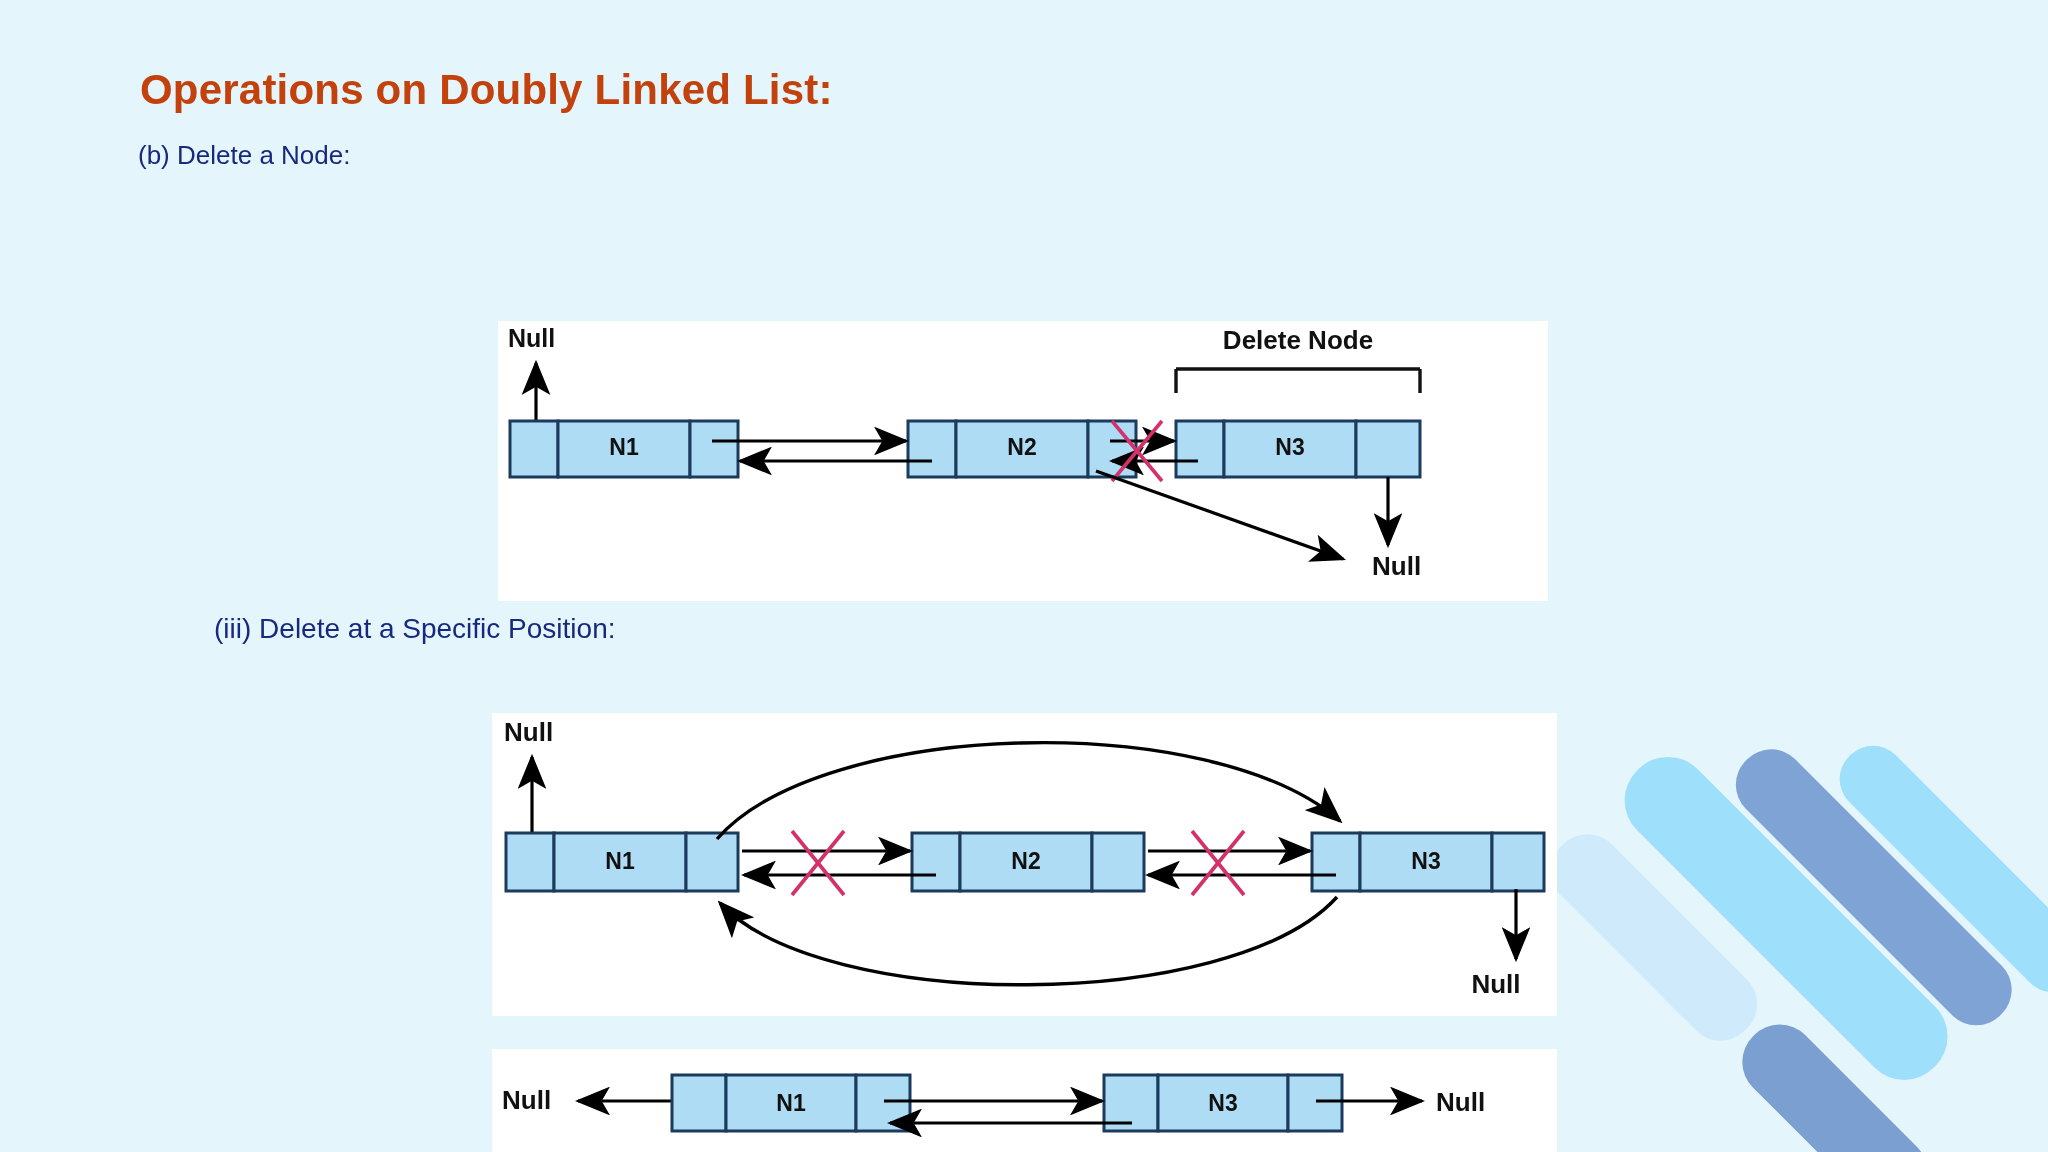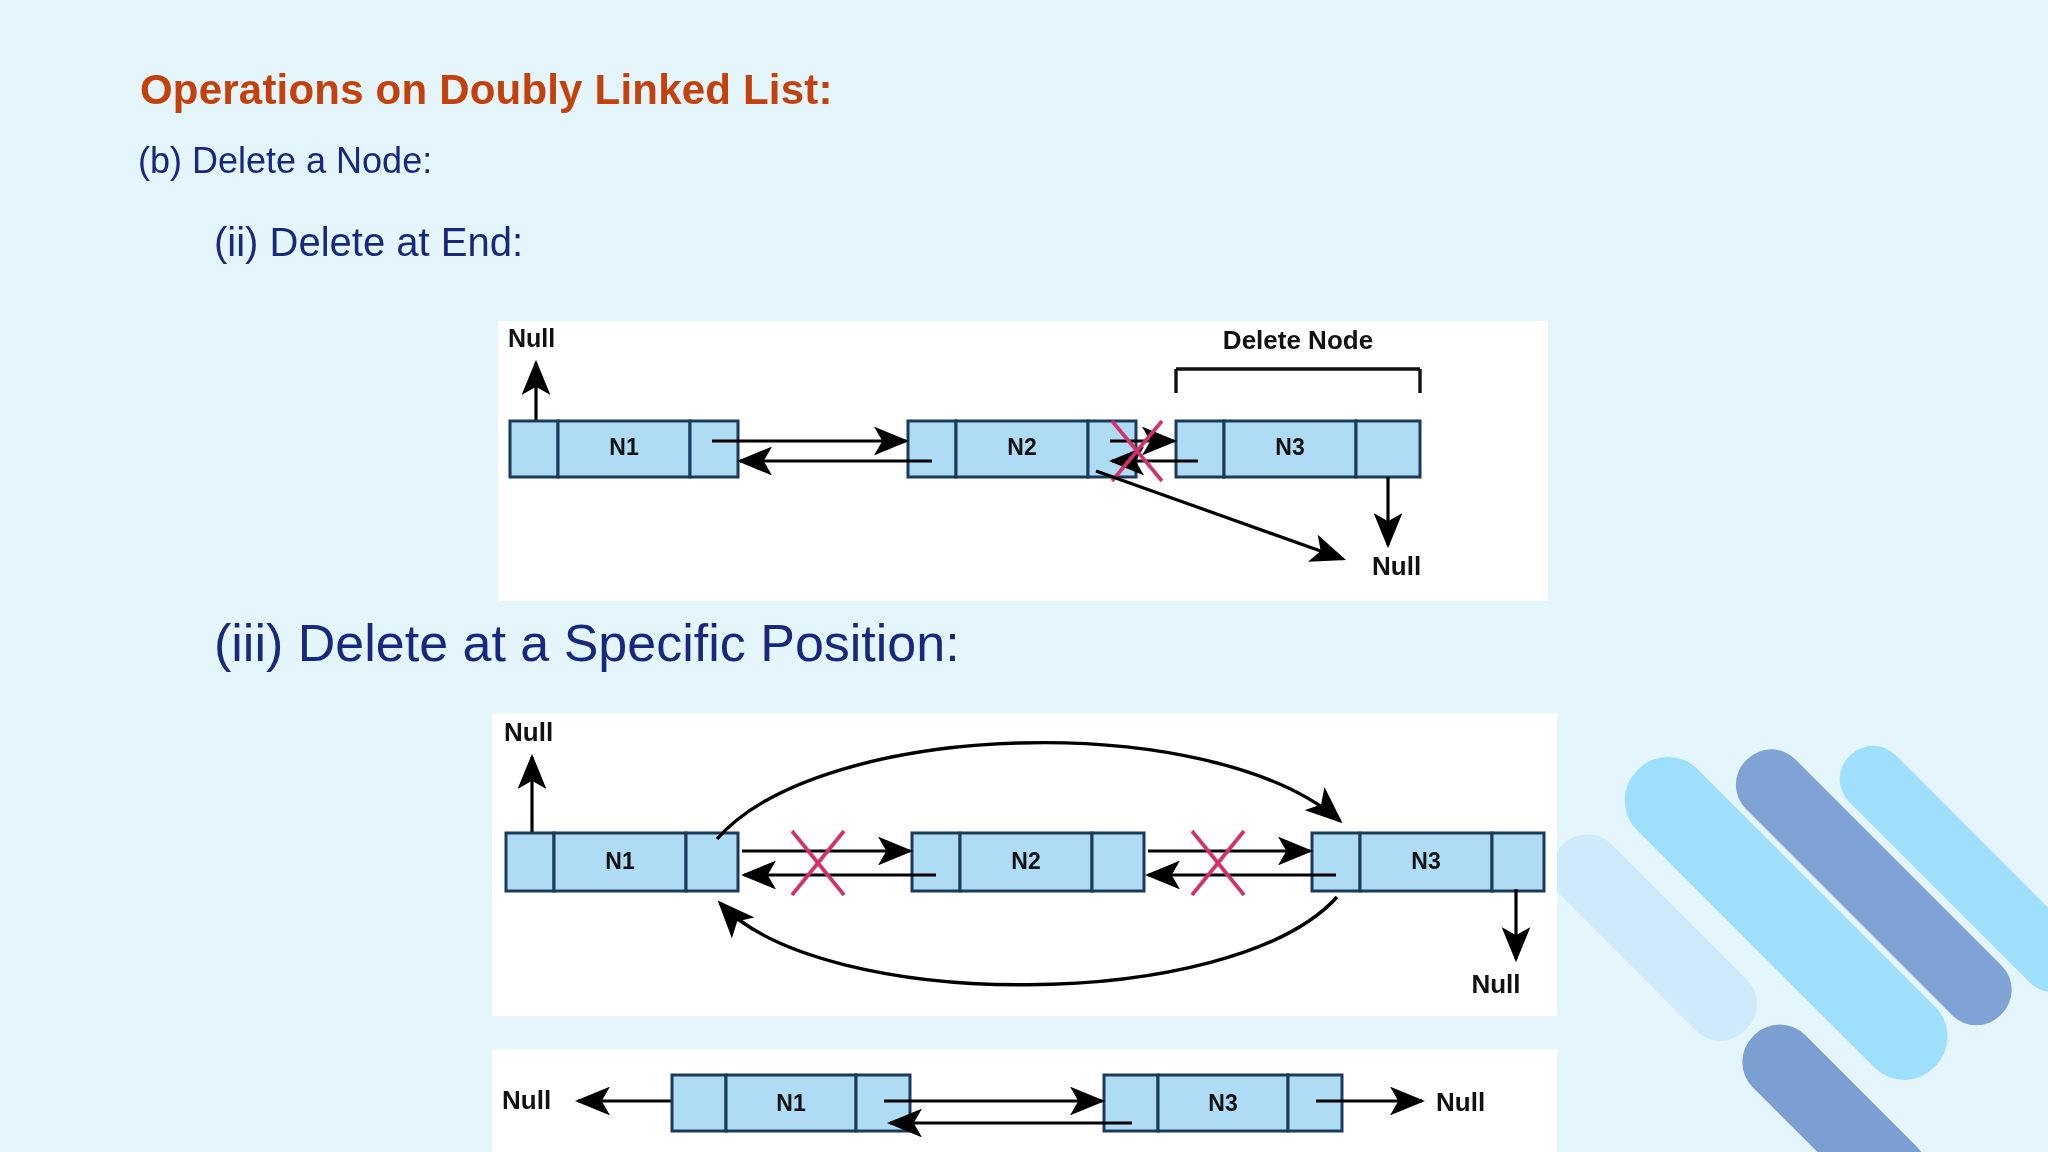--- a/index.html
+++ b/index.html
@@ -16,29 +16,29 @@
   .deco{position:absolute;right:0;bottom:0;width:620px;height:470px;overflow:hidden;pointer-events:none;}
 
   
   .title{
     position:absolute;left:140px;top:66px;
     font-size:42px;font-weight:bold;color:#1b2a7a;
     letter-spacing:.2px;white-space:nowrap;
   }
   .h-b{
     position:absolute;left:138px;top:140px;
-    font-size:36px;color:#17297e;white-space:nowrap;
+    font-size:26px;color:#17297e;white-space:nowrap;
   }
   .h-ii{
     position:absolute;left:214px;top:220px;
     font-size:40px;color:#17297e;white-space:nowrap;
   }
   .h-iii{
     position:absolute;left:214px;top:613px;
-    font-size:52px;color:#17297e;white-space:nowrap;
+    font-size:28px;color:#17297e;white-space:nowrap;
   }
 
   
   .panel{position:absolute;background:#ffffff;margin-top:36px;}
   #panel-end{left:498px;top:285px;width:1050px;height:280px;}
   #panel-pos{left:492px;top:677px;width:1065px;height:303px;}
   #panel-res{left:492px;top:1013px;width:1065px;height:108px;}
 
   .panel svg{display:block;width:100%;height:100%;}
 
@@ -56,21 +56,20 @@
         <rect x="300" y="60" width="86" height="420" rx="42" fill="#9ee0fb"></rect>
         <rect x="392" y="130" width="70" height="360" rx="34" fill="#7fa3d4"></rect>
         <rect x="200" y="330" width="74" height="230" rx="36" fill="#7b9fd1"></rect>
         <rect x="470" y="200" width="66" height="320" rx="32" fill="#9ee0fb"></rect>
       </g>
     </svg>
   </div>
 
   <div class="title" style="color: #c2410c;">Operations on Doubly Linked List:</div>
   <div class="h-b" style="color: rgb(23, 41, 126);">(b) Delete a Node:</div>
-  <div class="h-ii" style="color: rgb(23, 41, 126);">(ii) Delete at End:</div>
   <div class="h-iii" style="color: rgb(23, 41, 126);">(iii) Delete at a Specific Position:</div>
 
   <div class="panel" id="panel-end">
     <svg viewBox="0 0 1050 280" xmlns="http://www.w3.org/2000/svg">
       <defs>
         <marker id="ah" markerWidth="11" markerHeight="9" refX="10" refY="4.5" orient="auto">
           <path d="M0,0 L11,4.5 L0,9 L2.6,4.5 z" fill="#000"></path>
         </marker>
       </defs>
 

